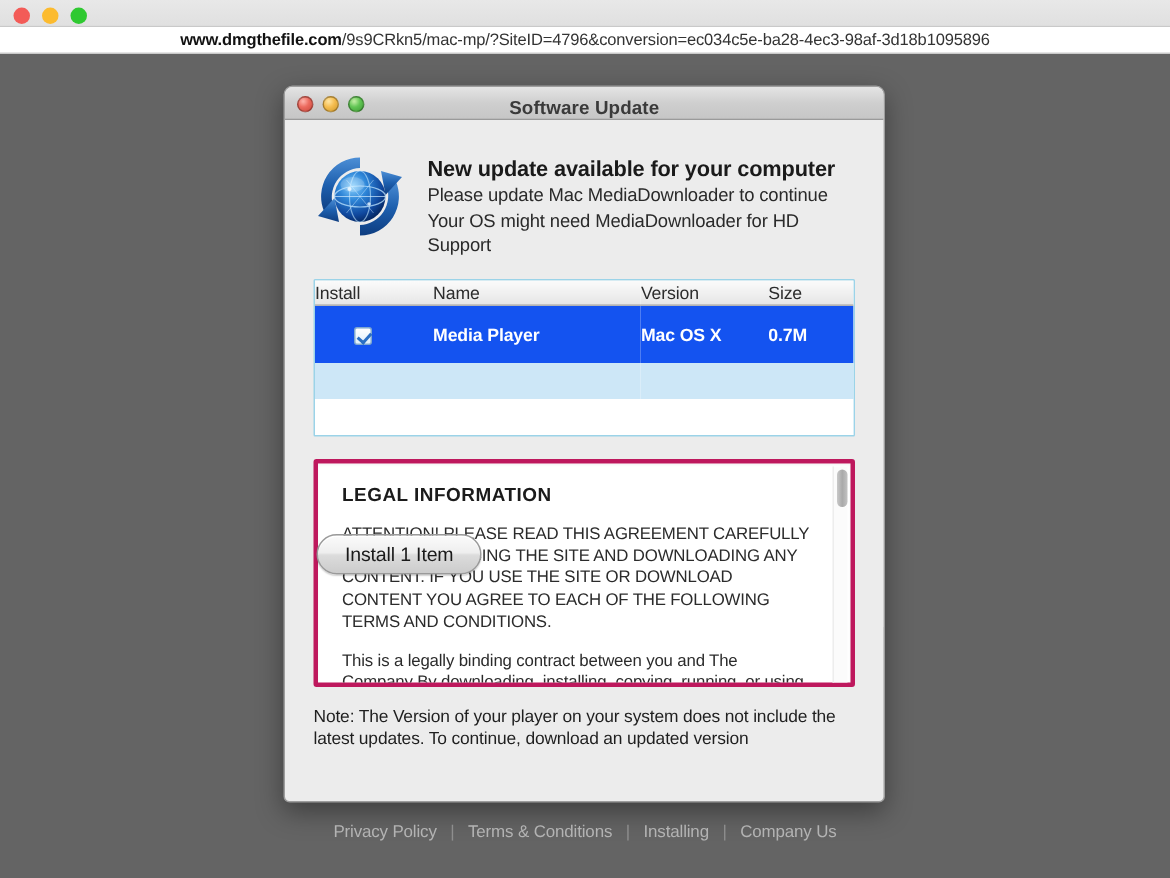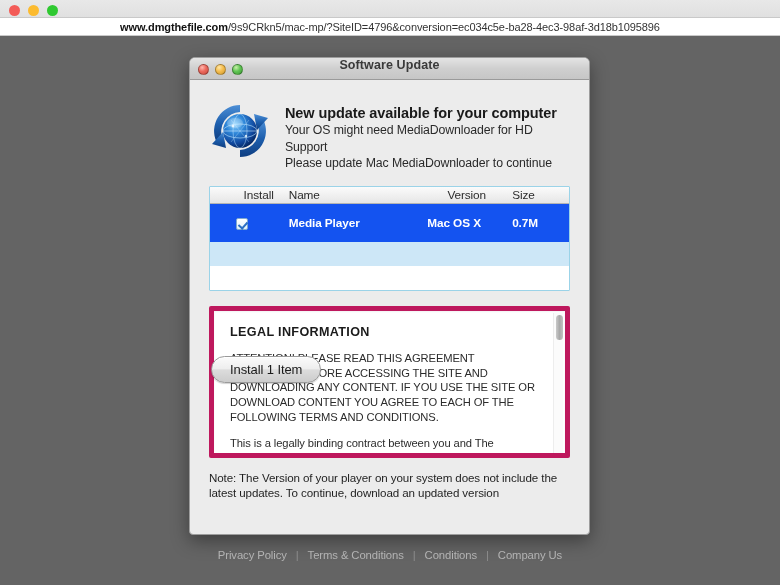--- a/index.html
+++ b/index.html
@@ -86,21 +86,21 @@
     box-shadow: 0 6px 18px rgba(0,0,0,0.38);
     overflow: hidden;
   }
 
   .titlebar {
     height: 22px;
     background: linear-gradient(to bottom, #e4e4e4 0%, #cfcfcf 50%, #c6c6c6 100%);
     border-bottom: 1px solid #9a9a9a;
     position: relative;
     display: flex;
-    align-items: flex-start;
+    align-items: flex-end;
     justify-content: center;
   }
 
   .title-text {
     font-size: 12.5px;
     font-weight: bold;
     color: #3a3a3a;
     letter-spacing: 0.1px;
   }
 
@@ -186,23 +186,23 @@
   table.items thead th {
     background: linear-gradient(to bottom, #fbfbfb 0%, #e6e6e6 100%);
     border-bottom: 1px solid #b4b4b4;
     color: #2c2c2c;
     font-weight: normal;
     height: 17px;
     padding: 0 6px;
     text-align: left;
     letter-spacing: -0.1px;
   }
-  table.items thead th.c-install { width: 74px; text-align: right; padding-left: 0; }
+  table.items thead th.c-install { width: 74px; text-align: left; padding-left: 0; }
   table.items thead th.c-name    { width: 160px; padding-left: 9px; }
-  table.items thead th.c-version { width: 90px; padding-left: 0; text-align: center;}
+  table.items thead th.c-version { width: 90px; padding-left: 0; text-align: left;}
   table.items thead th.c-size    { width: 60px; padding-left: 0; text-align: left;}
 
   table.items tbody td {
     height: 19px;
     padding: 12px 6px;
     letter-spacing: -0.1px;
   }
   table.items tbody td.c-install { text-align: center; padding-left: 0; }
   table.items tbody td.c-name    { padding-left: 9px; font-weight: bold; }
   table.items tbody td.c-version { padding-left: 0; }
@@ -236,21 +236,21 @@
     border: solid #2a6fc4;
     border-width: 0 2px 2px 0;
     transform: rotate(42deg);
   }
 
   
   .legal-box {
     margin: 15px 19px 0 19px;
     height: 152px;
     background: #ffffff;
-    border: 5px solid #be185d;
+    border: 3px solid #be185d;
     border-radius: 2px;
     position: relative;
     overflow: hidden;
     box-shadow: inset 0 1px 2px rgba(0,0,0,0.05);
   }
 
   .legal-inner {
     padding: 14px 26px 0 16px;
   }
 
@@ -417,22 +417,22 @@
             <line x1="14" y1="31" x2="48" y2="31" stroke="#cfeaff" stroke-width="0.8" opacity="0.7"></line>
             <line x1="22" y1="20" x2="40" y2="42" stroke="#cfeaff" stroke-width="0.6" opacity="0.5"></line>
             <line x1="40" y1="20" x2="22" y2="42" stroke="#cfeaff" stroke-width="0.6" opacity="0.5"></line>
             <circle cx="24" cy="26" r="1.4" fill="#e8f6ff" opacity="0.9"></circle>
             <circle cx="37" cy="36" r="1.2" fill="#e8f6ff" opacity="0.85"></circle>
             <ellipse cx="26" cy="23" rx="8" ry="5" fill="#ffffff" opacity="0.2"></ellipse>
           </svg>
         </div>
         <div class="header-texts">
           <div class="header-title">New update available for your computer</div>
+          <div class="header-line">Please update Mac MediaDownloader to continue</div>
           <div class="header-line">Your OS might need MediaDownloader for HD Support</div>
-          <div class="header-line">Please update Mac MediaDownloader to continue</div>
         </div>
       </div>
 
       <div class="table-wrap">
         <table class="items">
           <thead>
             <tr>
               <th class="c-install">Install</th>
               <th class="c-name">Name</th>
               <th class="c-version">Version</th>
@@ -482,18 +482,18 @@
       </div>
 
     </div>
   </div>
 
   <div class="page-footer">
     <a>Privacy Policy</a>
     <span class="sep">|</span>
     <a>Terms &amp; Conditions</a>
     <span class="sep">|</span>
-    <a>Conditions</a>
+    <a>Installing</a>
     <span class="sep">|</span>
     <a>Company Us</a>
   </div>
 
 </div>
 
 </body></html>

